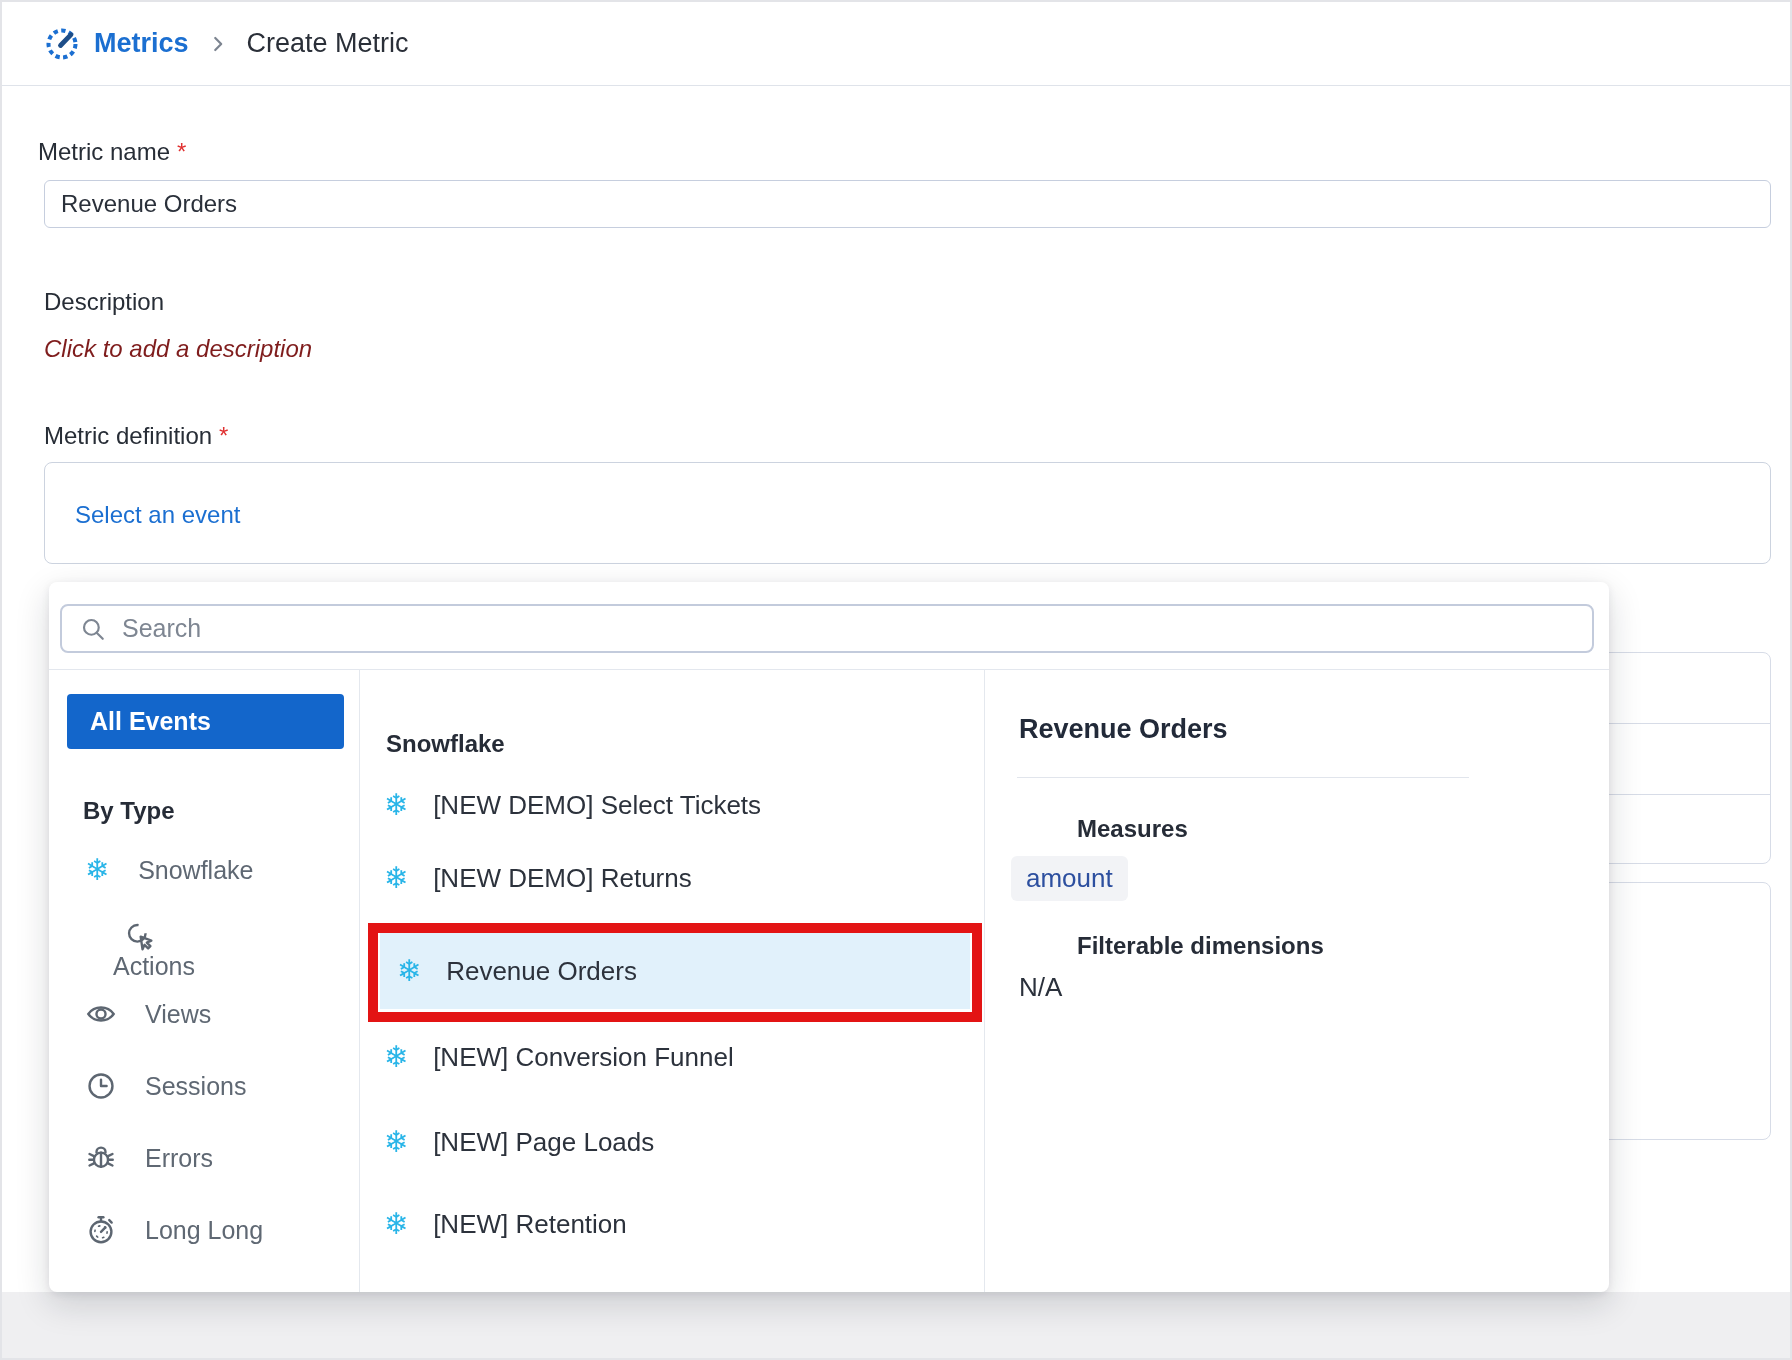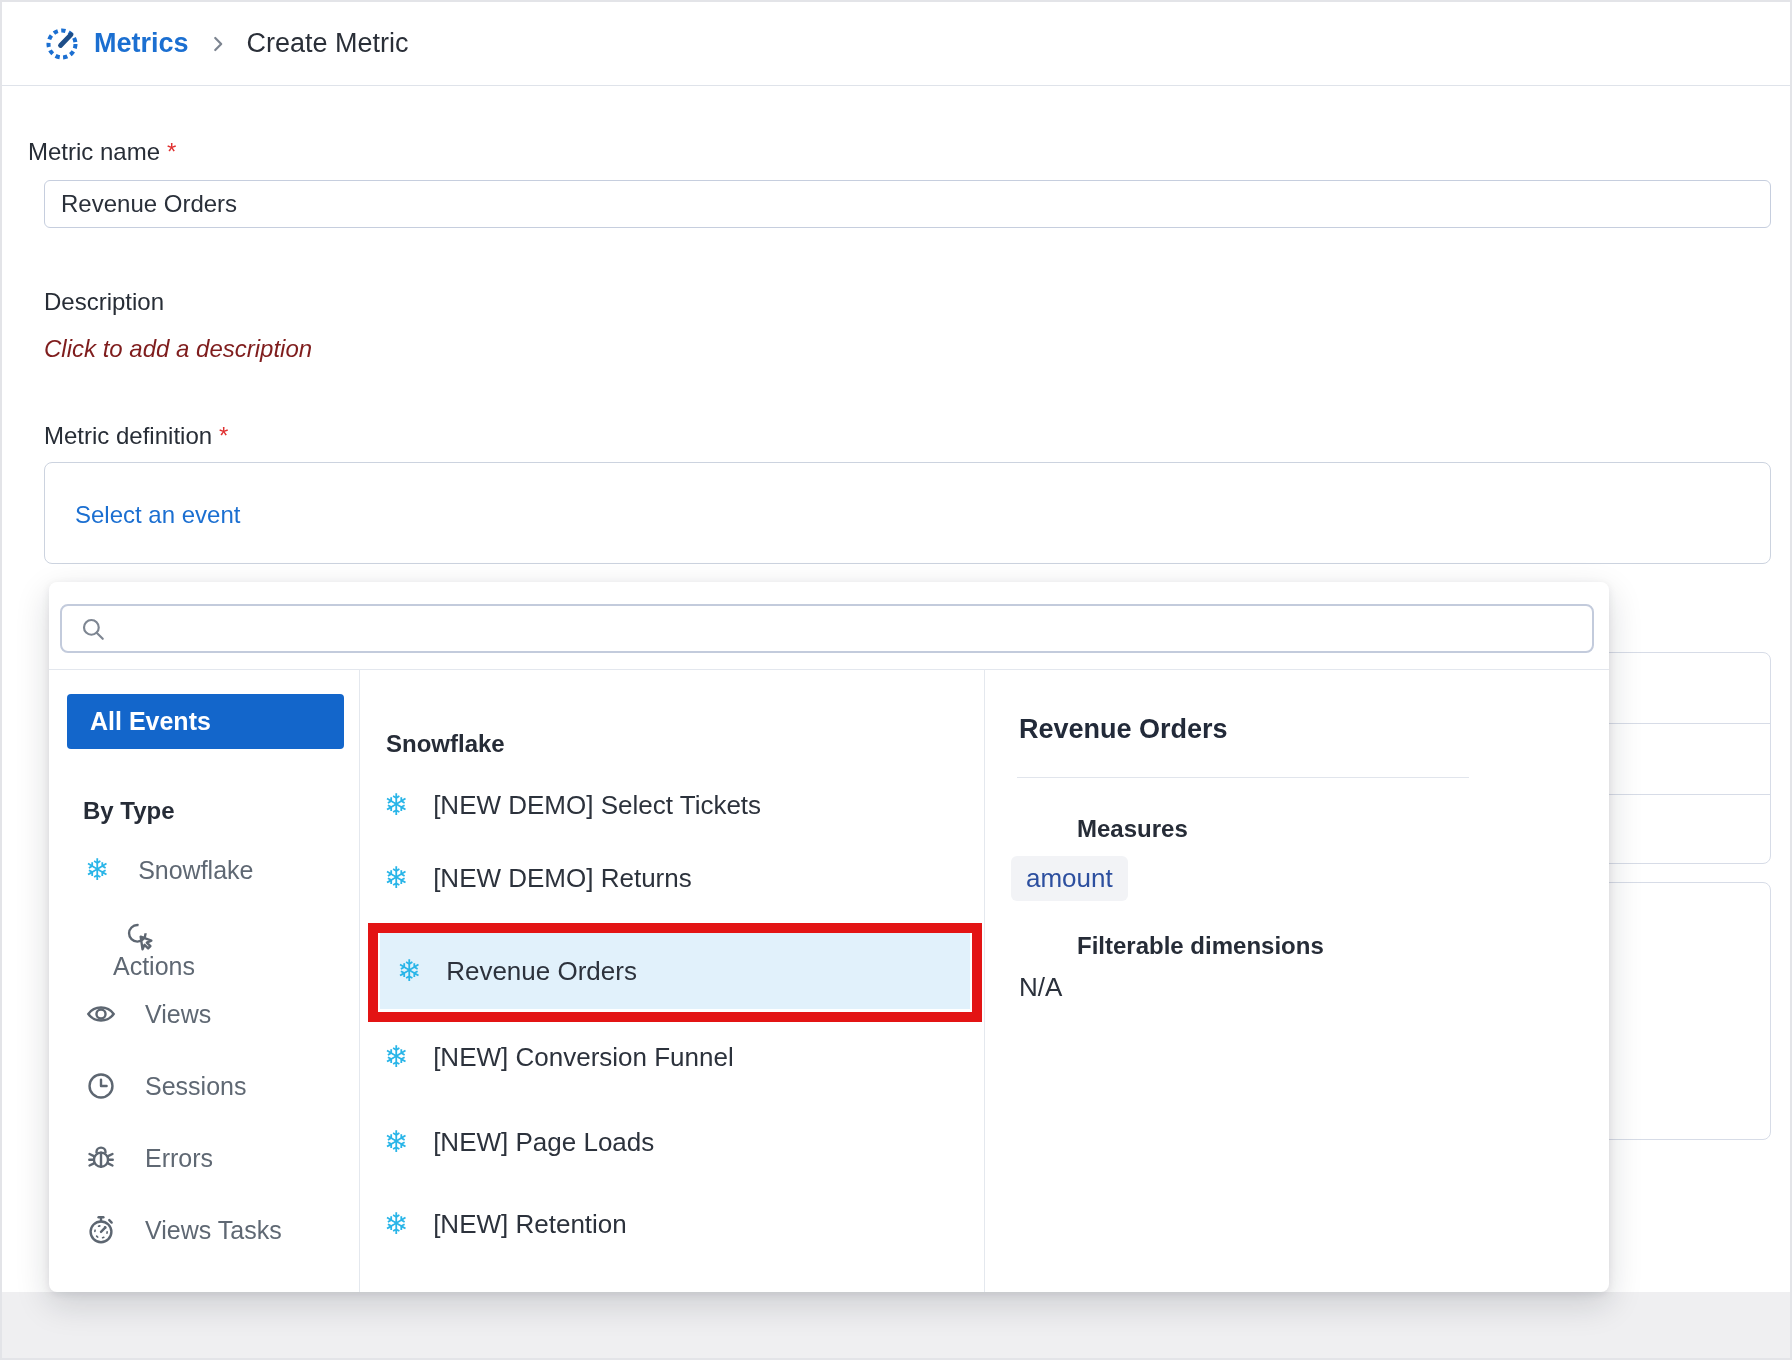--- a/index.html
+++ b/index.html
@@ -130,21 +130,21 @@
       </span>
     <span class="crumb-app">Metrics</span>
     <span class="crumb-sep icon">
         <svg width="22" height="22" viewBox="0 0 24 24">
           <use href="#i-chevron"></use>
         </svg>
       </span>
     <span class="crumb-page">Create Metric</span>
   </div>
 
-  <div class="abs field-label" style="left:26px;top:136px;">
+  <div class="abs field-label" style="left:36px;top:136px;">
     <span>Metric name</span><span class="req">*</span>
   </div>
   <input class="abs text-input" style="left: 42px; top: 178px; width: 1727px; height: 48px;" value="Revenue Orders">
 
   <div class="abs field-label" style="left:42px;top:286px;">Description</div>
   <div class="abs placeholder-text" style="left:42px;top:333px;">Click to add a description</div>
 
   <div class="abs field-label" style="left:42px;top:420px;">
     <span>Metric definition</span><span class="req">*</span>
   </div>
@@ -161,20 +161,21 @@
   <div class="bottom-strip"></div>
 
   <div class="panel">
 
     <div class="search-box">
       <span class="icon">
           <svg width="26" height="26" viewBox="0 0 24 24">
             <use href="#i-search"></use>
           </svg>
         </span>
+      <input class="search-input" type="text" placeholder="Search" style="">
     </div>
     <div class="hdiv" style="top:87px;"></div>
     <div class="vdiv" style="left:310px;"></div>
     <div class="vdiv" style="left:935px;"></div>
 
     <button class="all-events-btn">All Events</button>
     <div class="side-header" style="top:215px;">By Type</div>
 
     <div class="side-item" style="top:266px;">
       <span class="icon sf-glyph">❄</span>
@@ -211,21 +212,21 @@
           </svg>
         </span>
       <span class="lbl">Errors</span>
     </div>
     <div class="side-item" style="top:626px;">
       <span class="icon">
           <svg width="32" height="32" viewBox="0 0 24 24">
             <use href="#i-stopwatch"></use>
           </svg>
         </span>
-      <span class="lbl">Views Tasks</span>
+      <span class="lbl">Long Long</span>
     </div>
 
     <div class="group-header" style="top:148px;">Snowflake</div>
 
     <div class="event-item" style="top:201px;">
       <span class="icon sf-glyph">❄</span>
       <span class="lbl">[NEW DEMO] Select Tickets</span>
     </div>
     <div class="event-item" style="top:274px;">
       <span class="icon sf-glyph">❄</span>

